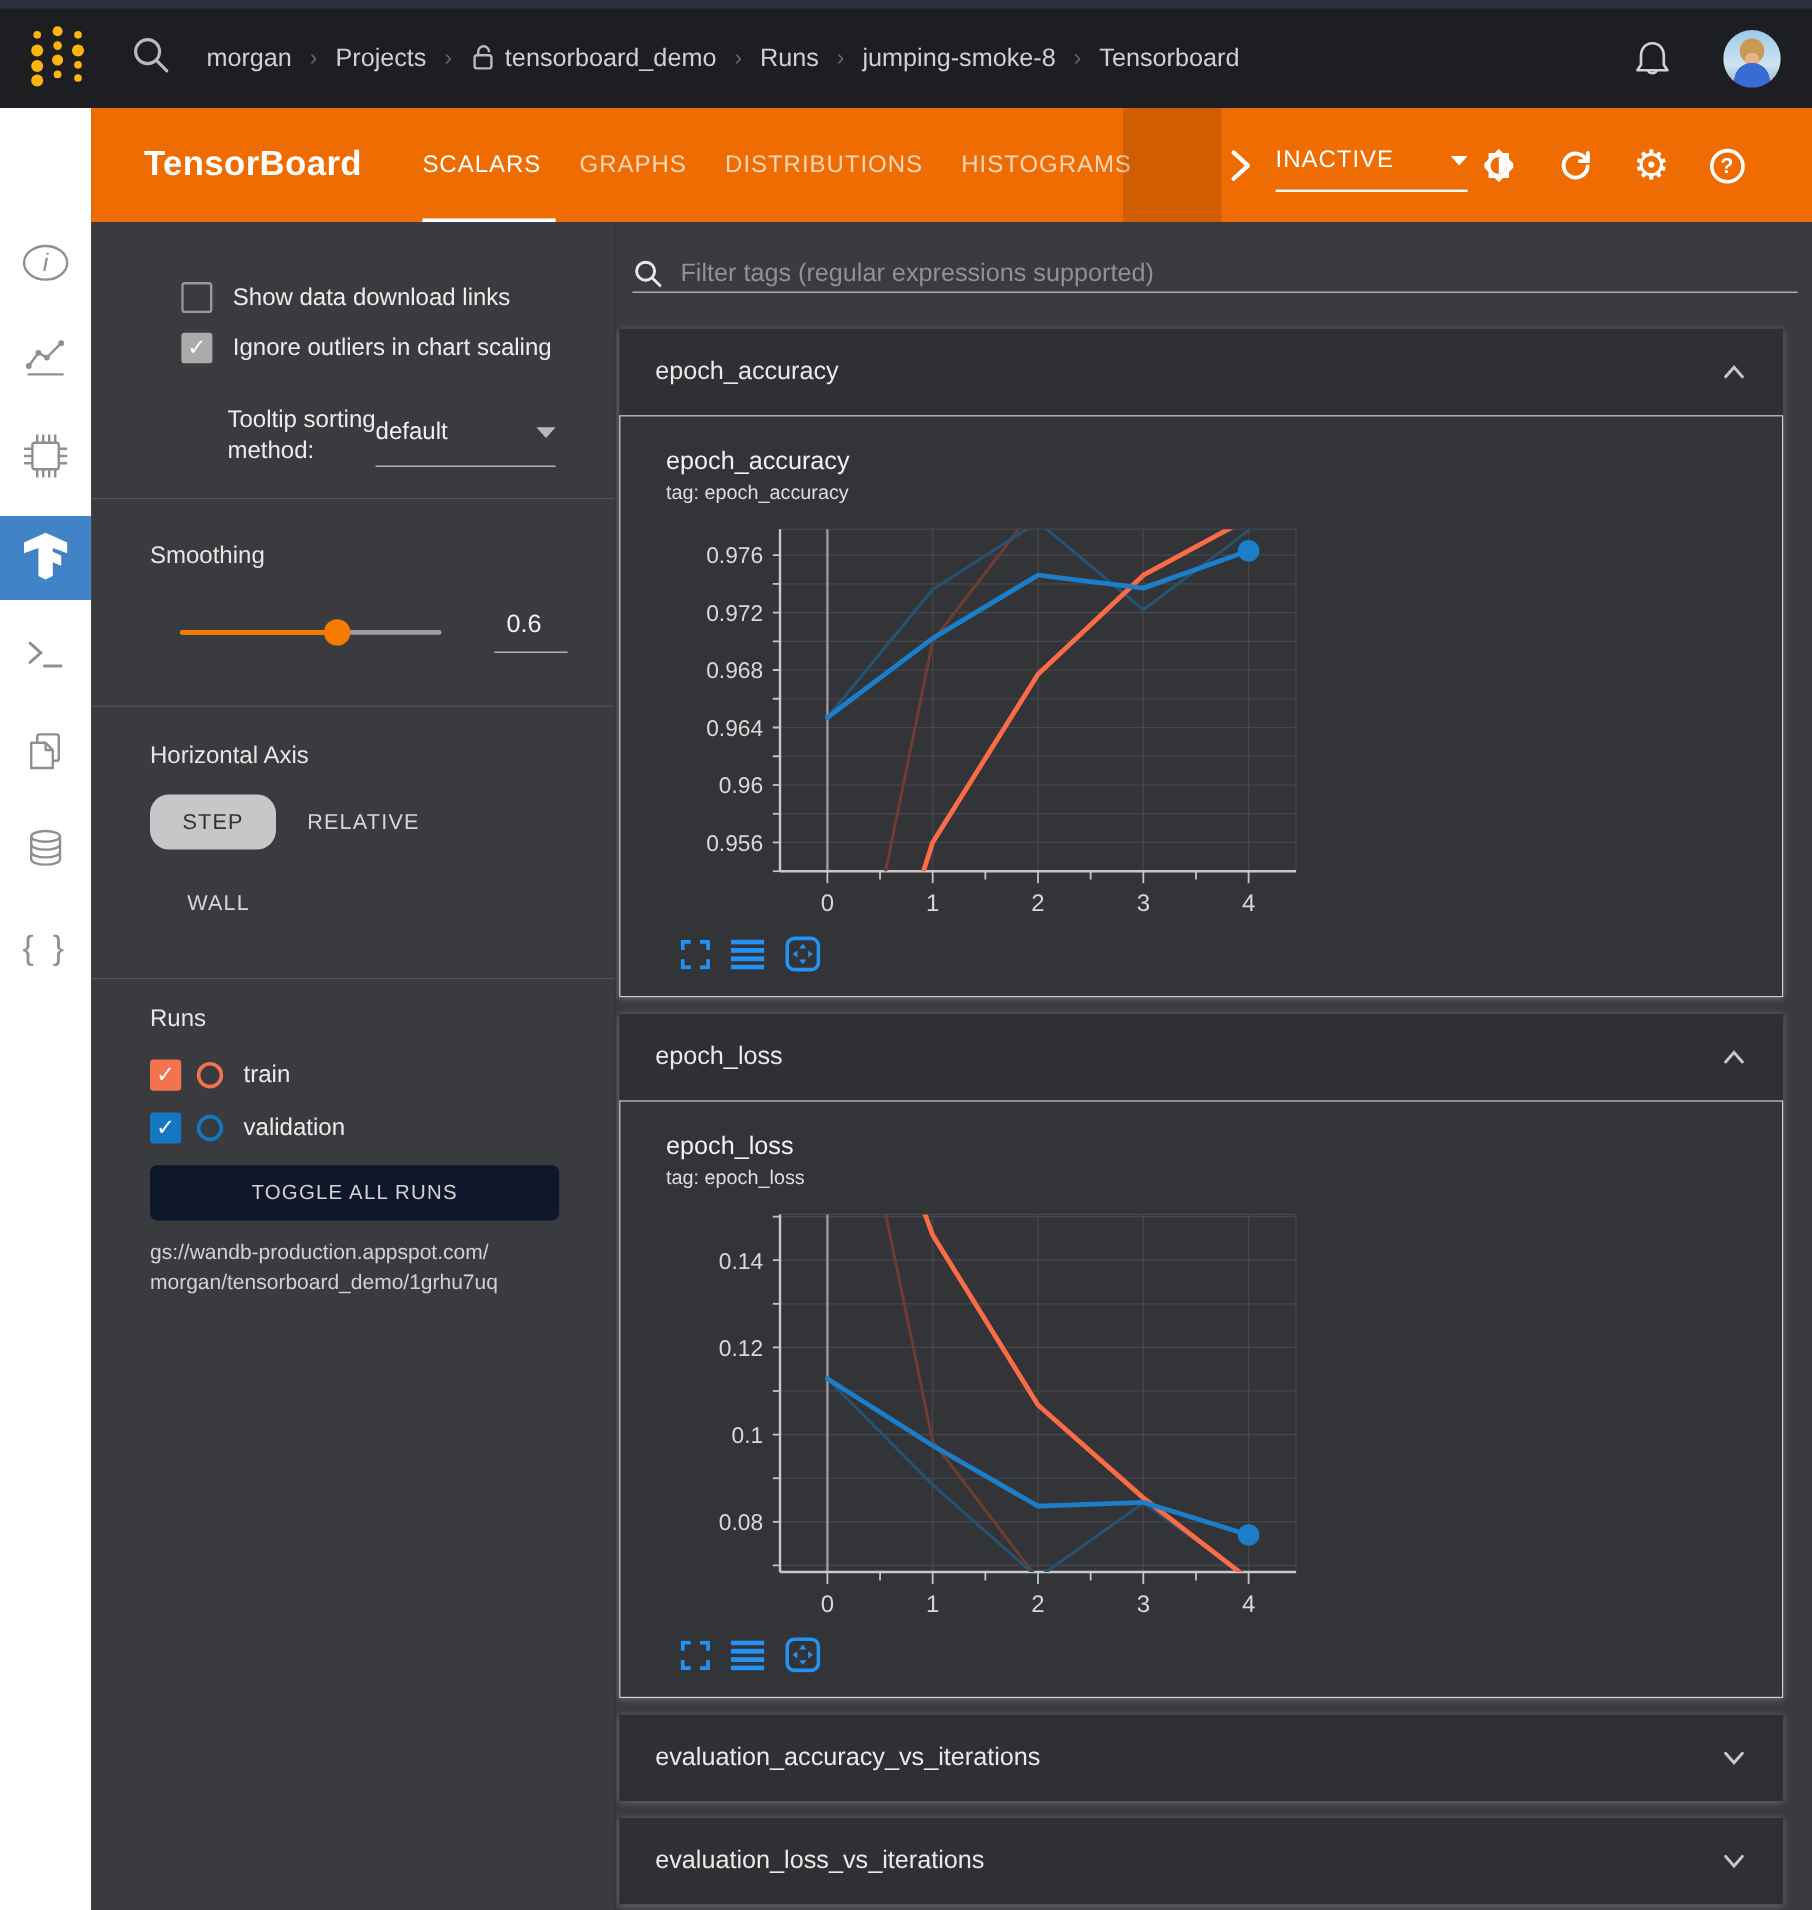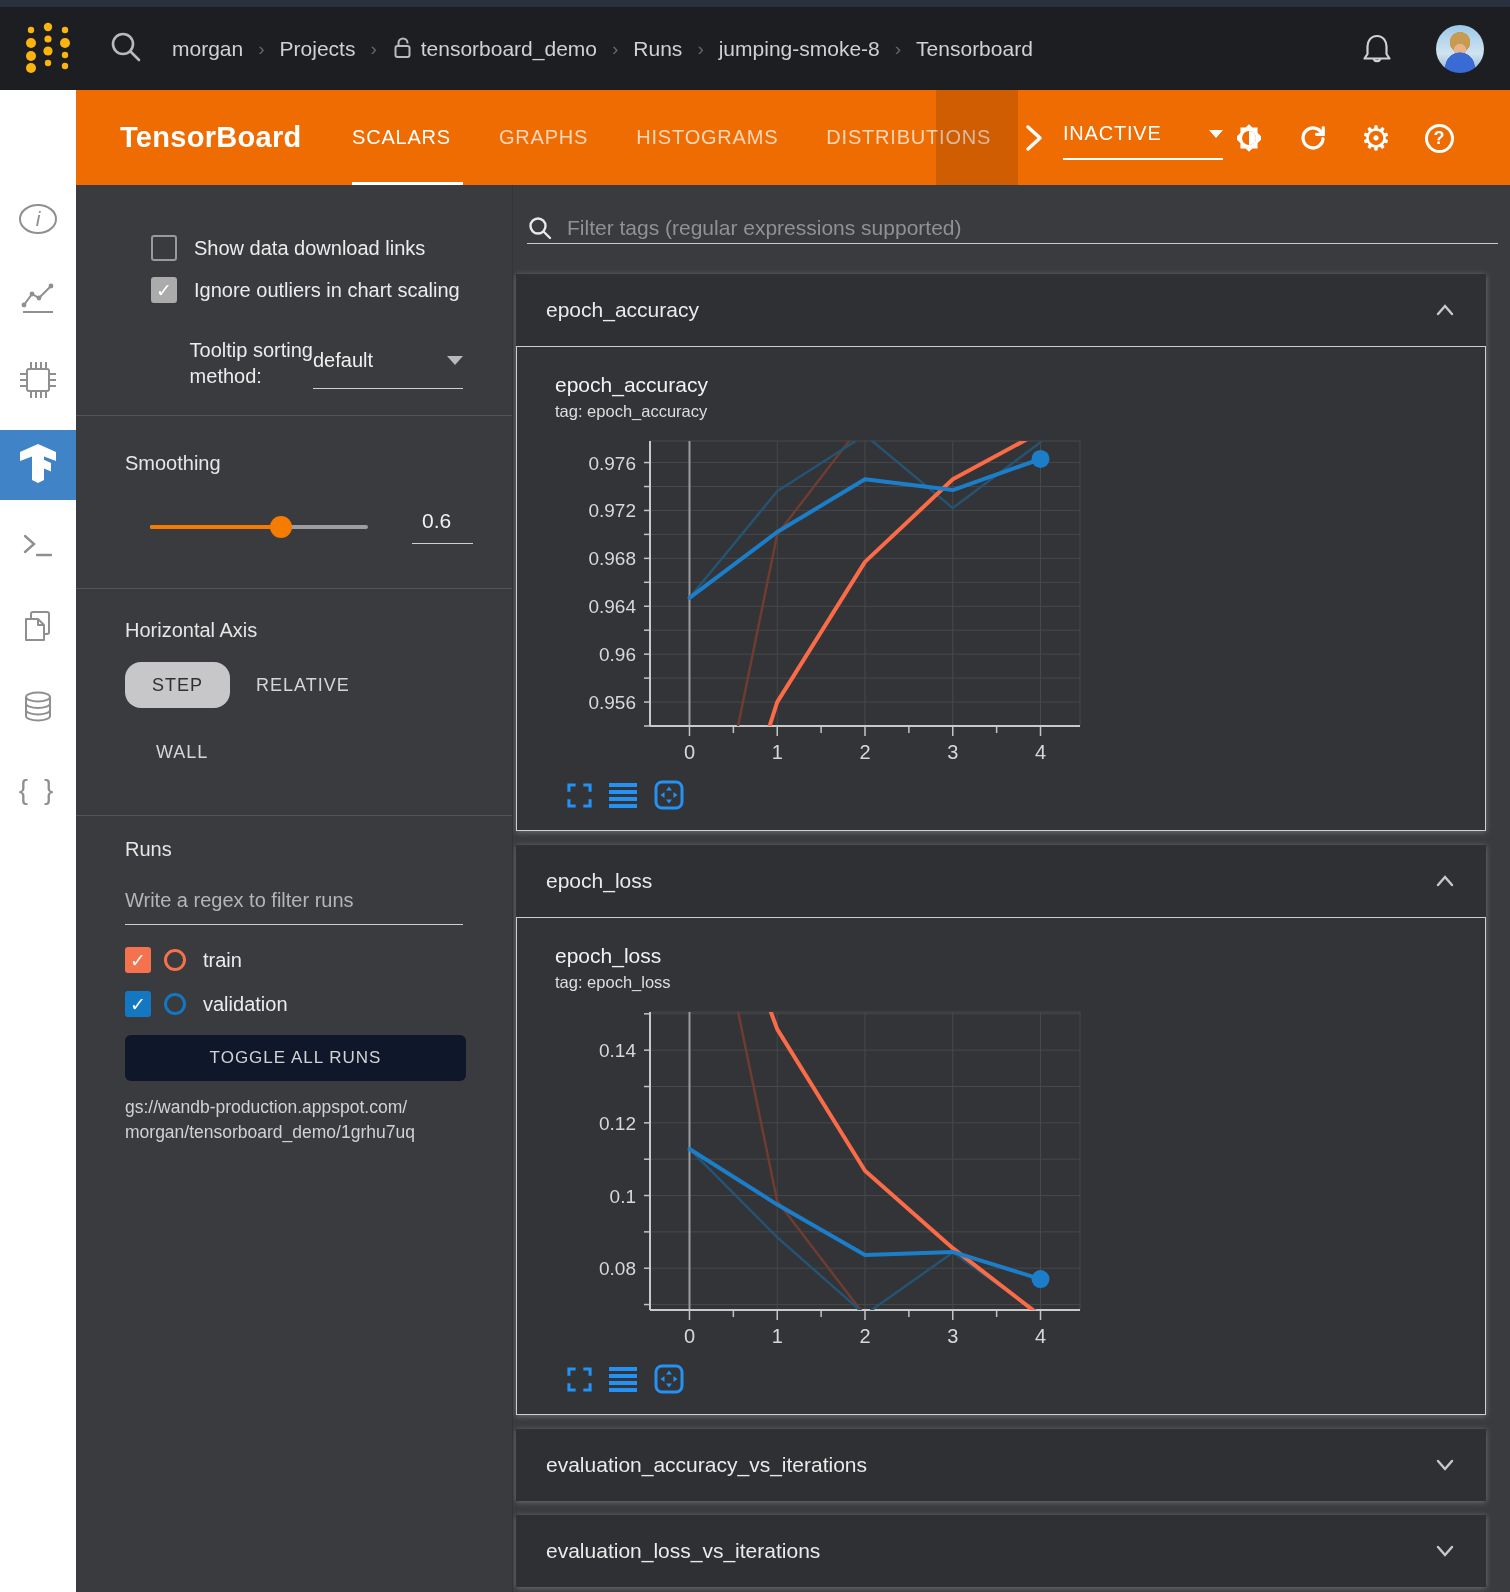--- a/index.html
+++ b/index.html
@@ -27,21 +27,21 @@
 
   
   .rail { position:absolute; left:0; top:90px; width:76px; bottom:0; background:#ffffff; }
   .rail-item { position:absolute; left:0; width:76px; height:56px; display:flex; align-items:center; justify-content:center; }
   .rail-active { position:absolute; left:0; width:76px; height:70px; background:#4183c7; display:flex; align-items:center; justify-content:center; }
   .braces-glyph { font-size:28px; color:#8f8f8f; letter-spacing:4px; }
 
   
   .tb-header { position:absolute; left:76px; top:90px; width:1434px; height:95px; background:#ee6c02; }
   .tb-title { position:absolute; left:44px; top:0; height:95px; display:flex; align-items:center; color:#fff; font-size:29px; font-weight:bold; letter-spacing:.3px; }
-  .tabs { position:absolute; left:276px; top:0; height:95px; width:653px; overflow:hidden; display:flex; gap:48px; align-items:center; white-space:nowrap; }
+  .tabs { position:absolute; left:276px; top:0; height:95px; width:653px; overflow:hidden; display:flex; gap:32px; align-items:center; white-space:nowrap; }
   .tab { position:relative; height:95px; display:flex; align-items:center; color:rgba(255,255,255,.72); font-size:20px; letter-spacing:.8px; flex:0 0 auto; cursor:pointer; }
   .tab.active { color:#fff; }
   .tab.active::after { content:""; position:absolute; left:-12px; right:-12px; bottom:0; height:3px; background:#fff; }
   .tabs-scrim { position:absolute; left:860px; top:0; width:82px; height:95px; background:rgba(30,8,0,.14); }
   .hdr-chevron { position:absolute; left:947px; top:33px; }
   .run-state { position:absolute; left:987px; top:32px; width:160px; border-bottom:2px solid #fff; padding-bottom:13px; display:flex; align-items:center; justify-content:space-between; color:#fff; font-size:20px; letter-spacing:.8px; cursor:pointer; }
   .caret-down-white { width:0; height:0; border-left:7px solid transparent; border-right:7px solid transparent; border-top:8px solid #fff; }
   .hdr-icon { position:absolute; top:31px; width:34px; height:34px; display:flex; align-items:center; justify-content:center; }
   .gear-glyph { font-size:34px; color:#fff; line-height:1; }
   .help-circle { width:29px; height:29px; border:3px solid #fff; border-radius:50%; color:#fff; font-size:18px; font-weight:bold; display:flex; align-items:center; justify-content:center; }
@@ -220,22 +220,22 @@
   <div class="rail-item" style="top:672px;">
     <span class="braces-glyph">{ }</span>
   </div>
 </div>
 
 <div class="tb-header">
   <div class="tb-title">TensorBoard</div>
   <div class="tabs">
     <div class="tab active">SCALARS</div>
     <div class="tab">GRAPHS</div>
+    <div class="tab">DISTRIBUTIONS</div>
     <div class="tab">HISTOGRAMS</div>
-    <div class="tab">DISTRIBUTIONS</div>
   </div>
   <div class="tabs-scrim"></div>
   <div class="hdr-chevron">
     <svg width="22" height="30" viewBox="0 0 22 30" stroke="#fff" stroke-width="3.5" fill="none" stroke-linecap="round" stroke-linejoin="round">
       <polyline points="5,4 17,15 5,26"></polyline>
     </svg>
   </div>
   <div class="run-state">
     <span>INACTIVE</span>
     <span class="caret-down-white"></span>
@@ -296,23 +296,20 @@
   <div class="axis-btn-row">
     <button class="btn-step">STEP</button>
     <button class="btn-flat">RELATIVE</button>
   </div>
   <div class="wall-row">
     <button class="btn-flat">WALL</button>
   </div>
   <div class="divider" style="margin-top:52px;"></div>
 
   <div class="panel-h" style="margin-top:22px;">Runs</div>
-  <div class="regex-row">
-    <input class="regex-input" type="text" placeholder="Write a regex to filter runs" style="">
-  </div>
   <div class="run-row">
     <span class="checkbox checked-train">✓</span>
     <span class="run-circle train"></span>
     <span class="cb-label">train</span>
   </div>
   <div class="run-row" style="margin-top:18px;">
     <span class="checkbox checked-val">✓</span>
     <span class="run-circle val"></span>
     <span class="cb-label">validation</span>
   </div>

